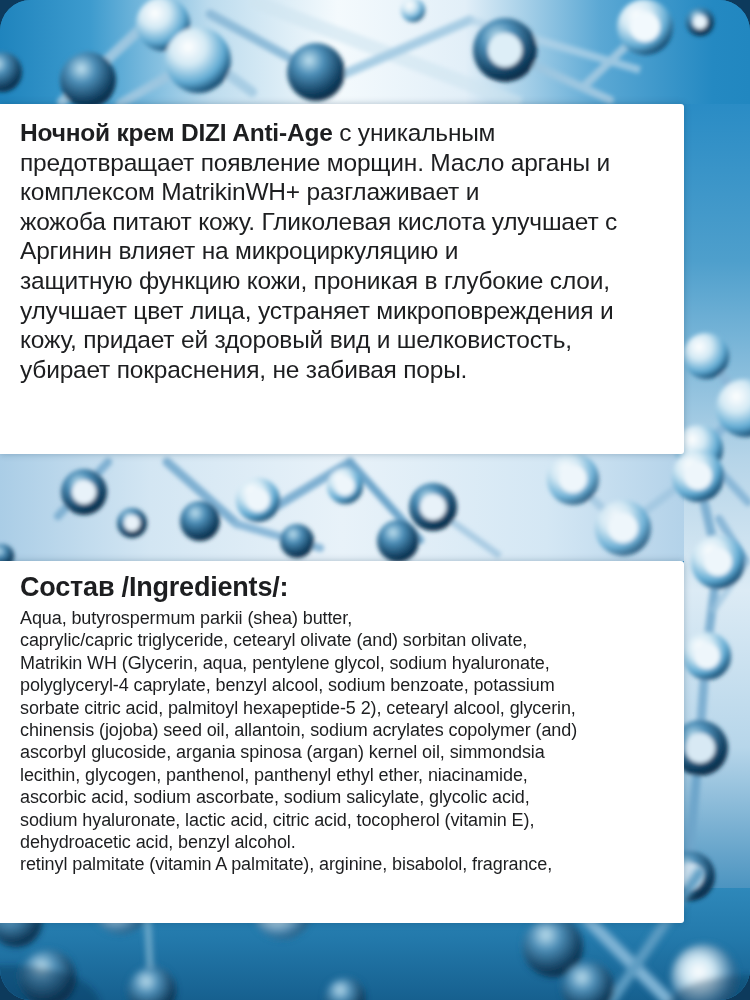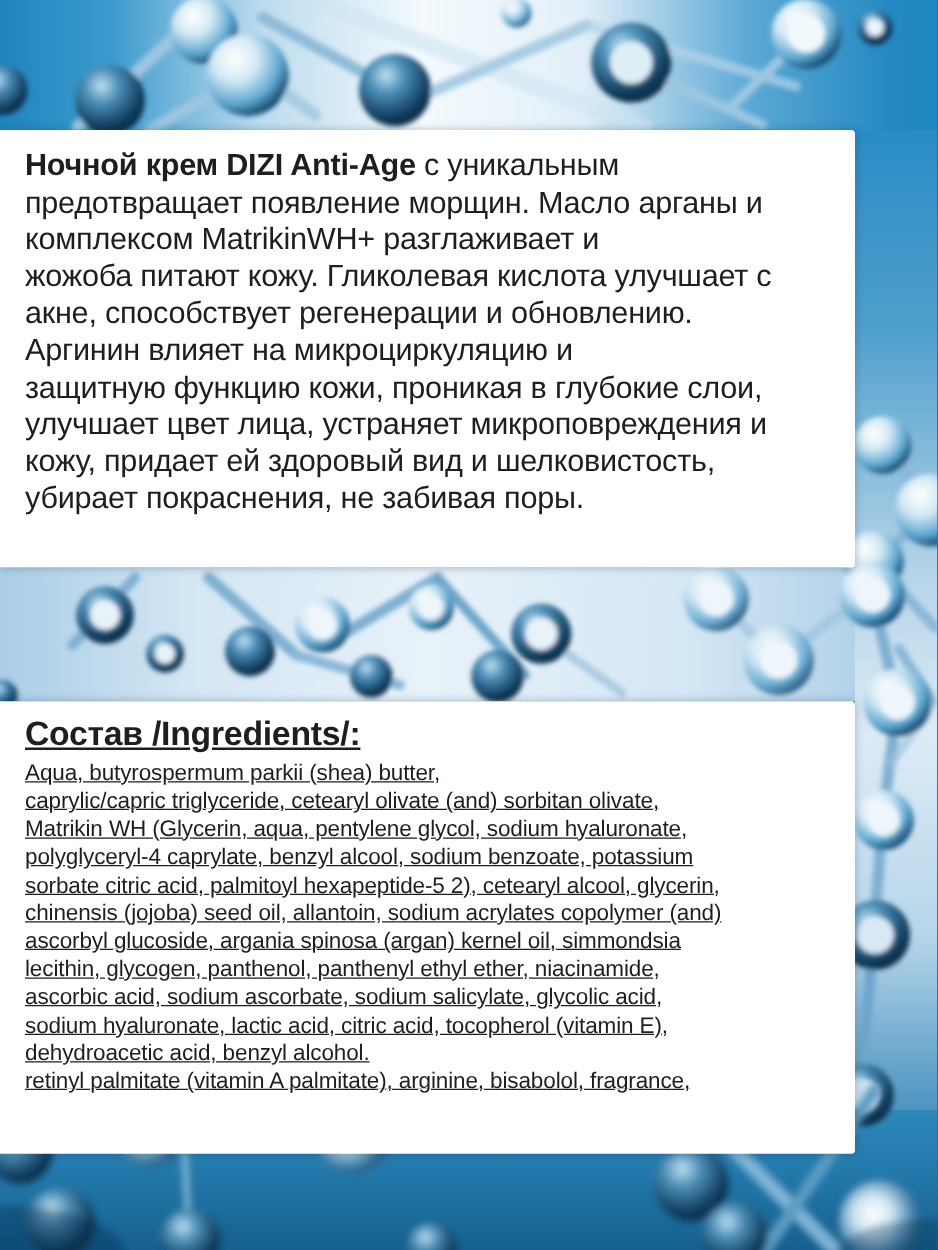--- a/index.html
+++ b/index.html
@@ -1,29 +1,30 @@
 <!DOCTYPE html>
 <html><head>
 <meta charset="utf-8">
 <style>
   html,body { margin:0; padding:0; }
   body { background:#0d3a5c; font-family:"Liberation Sans", sans-serif; }
   .stage {
     position:relative; width:750px; height:1000px; overflow:hidden;
     background:#2a88c0;
+    border-radius:31px;
   }
   .bg { position:absolute; inset:0; display:block; }
   .panel {
     position:absolute; left:0; width:684px; box-sizing:border-box;
     background:#ffffff; border-radius:0 3px 3px 0;
     box-shadow:0 0 7px rgba(8,48,78,.28);
     z-index:2; color:#1d1e20;
   }
   .panel-desc { top:104px; height:350px; padding:14px 20px 0 20px; }
-  .panel-ingr { top:561px; height:362px; padding:9px 20px 16px 20px;text-decoration:underline; }
+  .panel-ingr { top:561px; height:362px; padding:9px 20px 16px 20px; }
   .desc-line {
     font-size:24.5px; line-height:29.6px; letter-spacing:-0.2px;
     white-space:nowrap; font-weight:400;
   }
   .desc-line b { font-weight:700; }
   .ingr-heading {
     margin:0 0 3px 0; font-size:27px; font-weight:700; line-height:34px;
     letter-spacing:-0.2px;
   }
   .ingr-line {
@@ -195,21 +196,20 @@
       <ellipse cx="745" cy="1010" rx="80" ry="35" fill="#0a2c48" opacity="0.3"></ellipse>
     </g>
   </svg>
 
   <section class="panel panel-desc">
     <div class="desc-line"><b>Ночной крем DIZI Anti-Age</b><span> с уникальным</span></div>
     <div>
         <div class="desc-line">предотвращает появление морщин. Масло арганы и</div>
         <div class="desc-line">комплексом MatrikinWH+ разглаживает и</div>
         <div class="desc-line">жожоба питают кожу. Гликолевая кислота улучшает с</div>
-        <div class="desc-line">акне, способствует регенерации и обновлению.</div>
         <div class="desc-line">Аргинин влияет на микроциркуляцию и</div>
         <div class="desc-line">защитную функцию кожи, проникая в глубокие слои,</div>
         <div class="desc-line">улучшает цвет лица, устраняет микроповреждения и</div>
         <div class="desc-line">кожу, придает ей здоровый вид и шелковистость,</div>
         <div class="desc-line">убирает покраснения, не забивая поры.</div>
       </div>
   </section>
 
   <section class="panel panel-ingr">
     <h2 class="ingr-heading">Состав /Ingredients/:</h2>

